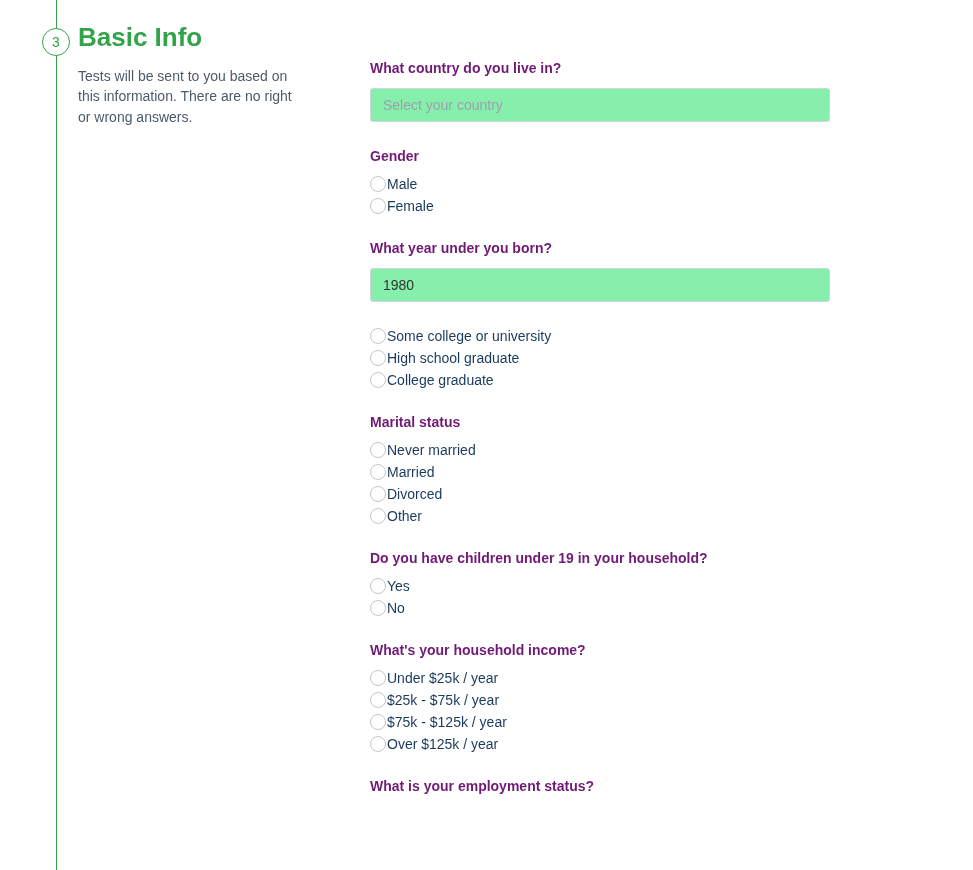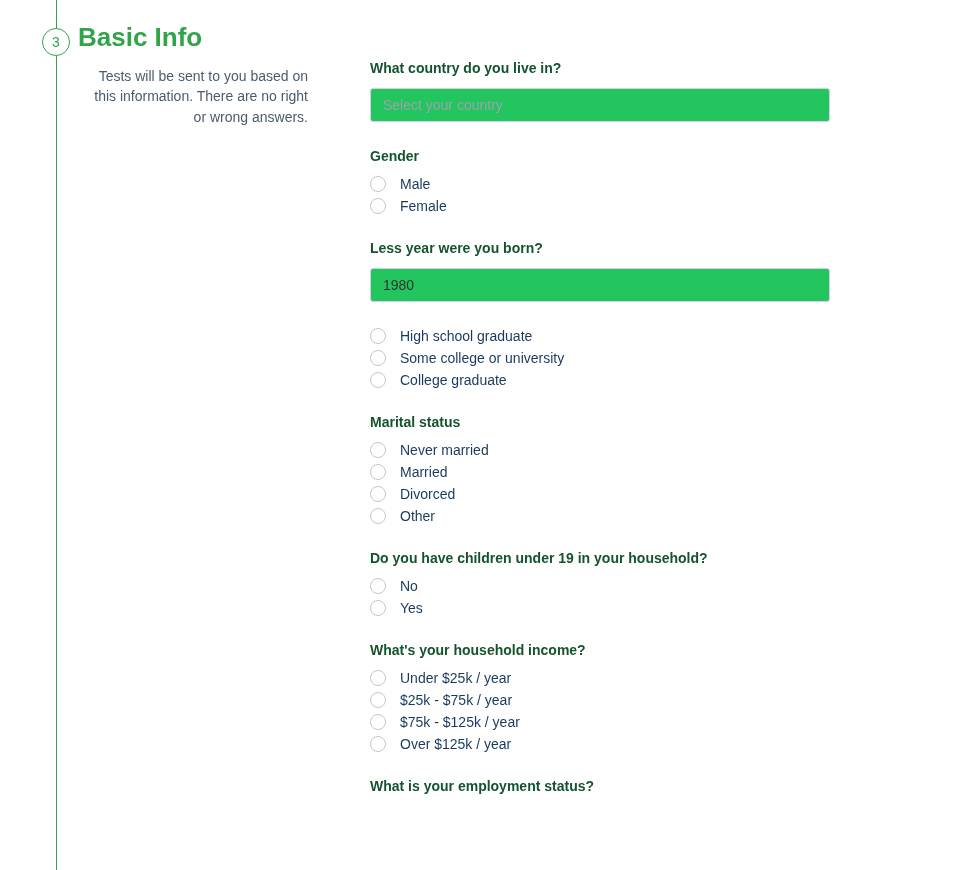--- a/index.html
+++ b/index.html
@@ -45,52 +45,51 @@
     font-weight: 700;
   }
   .subtext {
     position: absolute;
     left: 78px;
     top: 66px;
     width: 230px;
     color: #4b5b6b;
     font-size: 14px;
     line-height: 1.45;
-    text-align: right;
   }
   .form {
     position: absolute;
     left: 370px;
     top: 60px;
     width: 460px;
   }
   .q-label {
-    color: #14532d;
+    color: #701a75;
     font-size: 14px;
     font-weight: 700;
     margin-bottom: 12px;
   }
   .text-input {
     width: 100%;
     height: 34px;
     border: 1px solid #cfd6dd;
     border-radius: 3px;
     padding: 0 12px;
     font-size: 14px;
     color: #333;
-    background: #22c55e;
+    background: #86efac;
     font-family: inherit;
   }
   .text-input::placeholder { color: #9aa3ad; }
   .group { margin-bottom: 26px; }
   .radio-list { }
   .radio-row {
     display: flex;
     align-items: center;
-    gap: 14px;
+    gap: 1px;
     margin-bottom: 6px;
     cursor: pointer;
   }
   .radio-dot {
     width: 16px;
     height: 16px;
     border: 1px solid #c0c7cf;
     border-radius: 50%;
     background: #fff;
     flex-shrink: 0;
@@ -127,36 +126,36 @@
         <span class="radio-label">Male</span>
       </div>
       <div class="radio-row">
         <span class="radio-dot"></span>
         <span class="radio-label">Female</span>
       </div>
     </div>
   </div>
 
   <div class="group">
-    <div class="q-label">Less year were you born?</div>
+    <div class="q-label">What year under you born?</div>
     <input class="text-input" type="text" value="1980" style="">
   </div>
 
   <div class="group">
     <div class="radio-list">
       <div class="radio-row">
         <span class="radio-dot"></span>
+        <span class="radio-label">Some college or university</span>
+      </div>
+      <div class="radio-row">
+        <span class="radio-dot"></span>
         <span class="radio-label">High school graduate</span>
       </div>
       <div class="radio-row">
         <span class="radio-dot"></span>
-        <span class="radio-label">Some college or university</span>
-      </div>
-      <div class="radio-row">
-        <span class="radio-dot"></span>
         <span class="radio-label">College graduate</span>
       </div>
     </div>
   </div>
 
   <div class="group">
     <div class="q-label">Marital status</div>
     <div class="radio-list">
       <div class="radio-row">
         <span class="radio-dot"></span>
@@ -175,26 +174,26 @@
         <span class="radio-label">Other</span>
       </div>
     </div>
   </div>
 
   <div class="group">
     <div class="q-label">Do you have children under 19 in your household?</div>
     <div class="radio-list">
       <div class="radio-row">
         <span class="radio-dot"></span>
+        <span class="radio-label">Yes</span>
+      </div>
+      <div class="radio-row">
+        <span class="radio-dot"></span>
         <span class="radio-label">No</span>
       </div>
-      <div class="radio-row">
-        <span class="radio-dot"></span>
-        <span class="radio-label">Yes</span>
-      </div>
     </div>
   </div>
 
   <div class="group">
     <div class="q-label">What's your household income?</div>
     <div class="radio-list">
       <div class="radio-row">
         <span class="radio-dot"></span>
         <span class="radio-label">Under $25k / year</span>
       </div>

